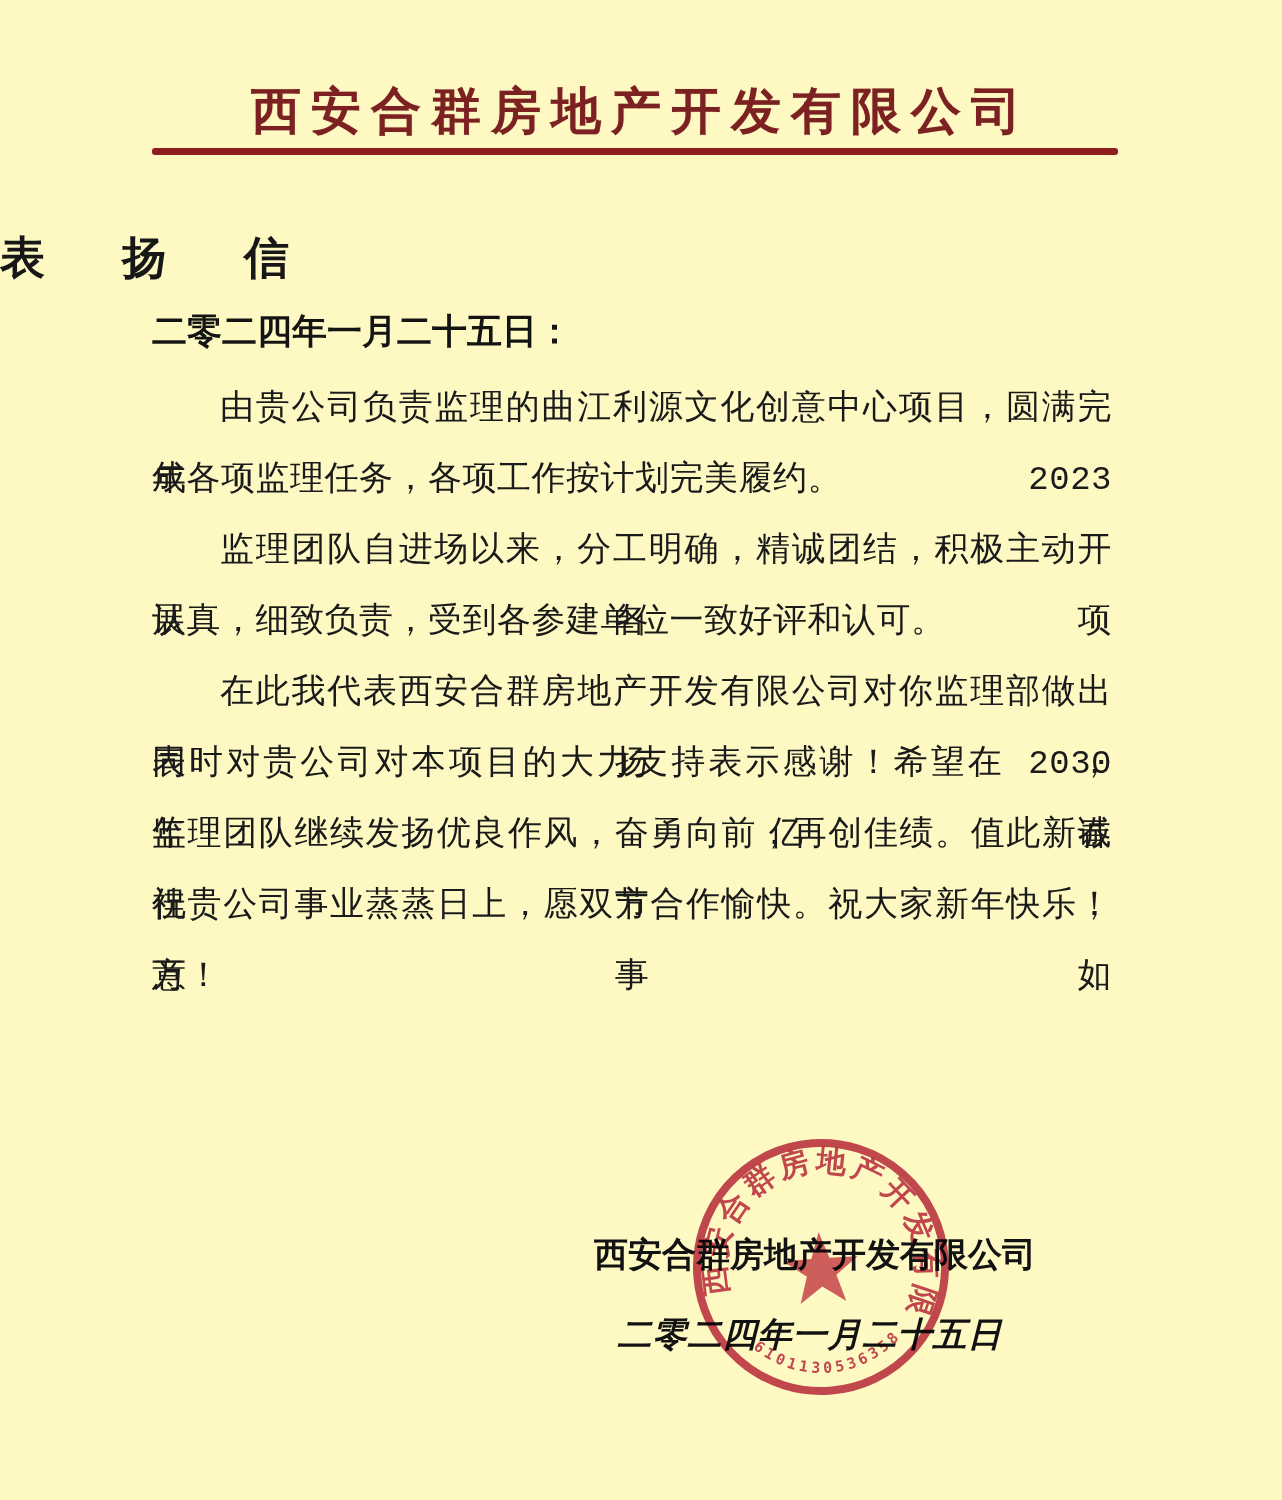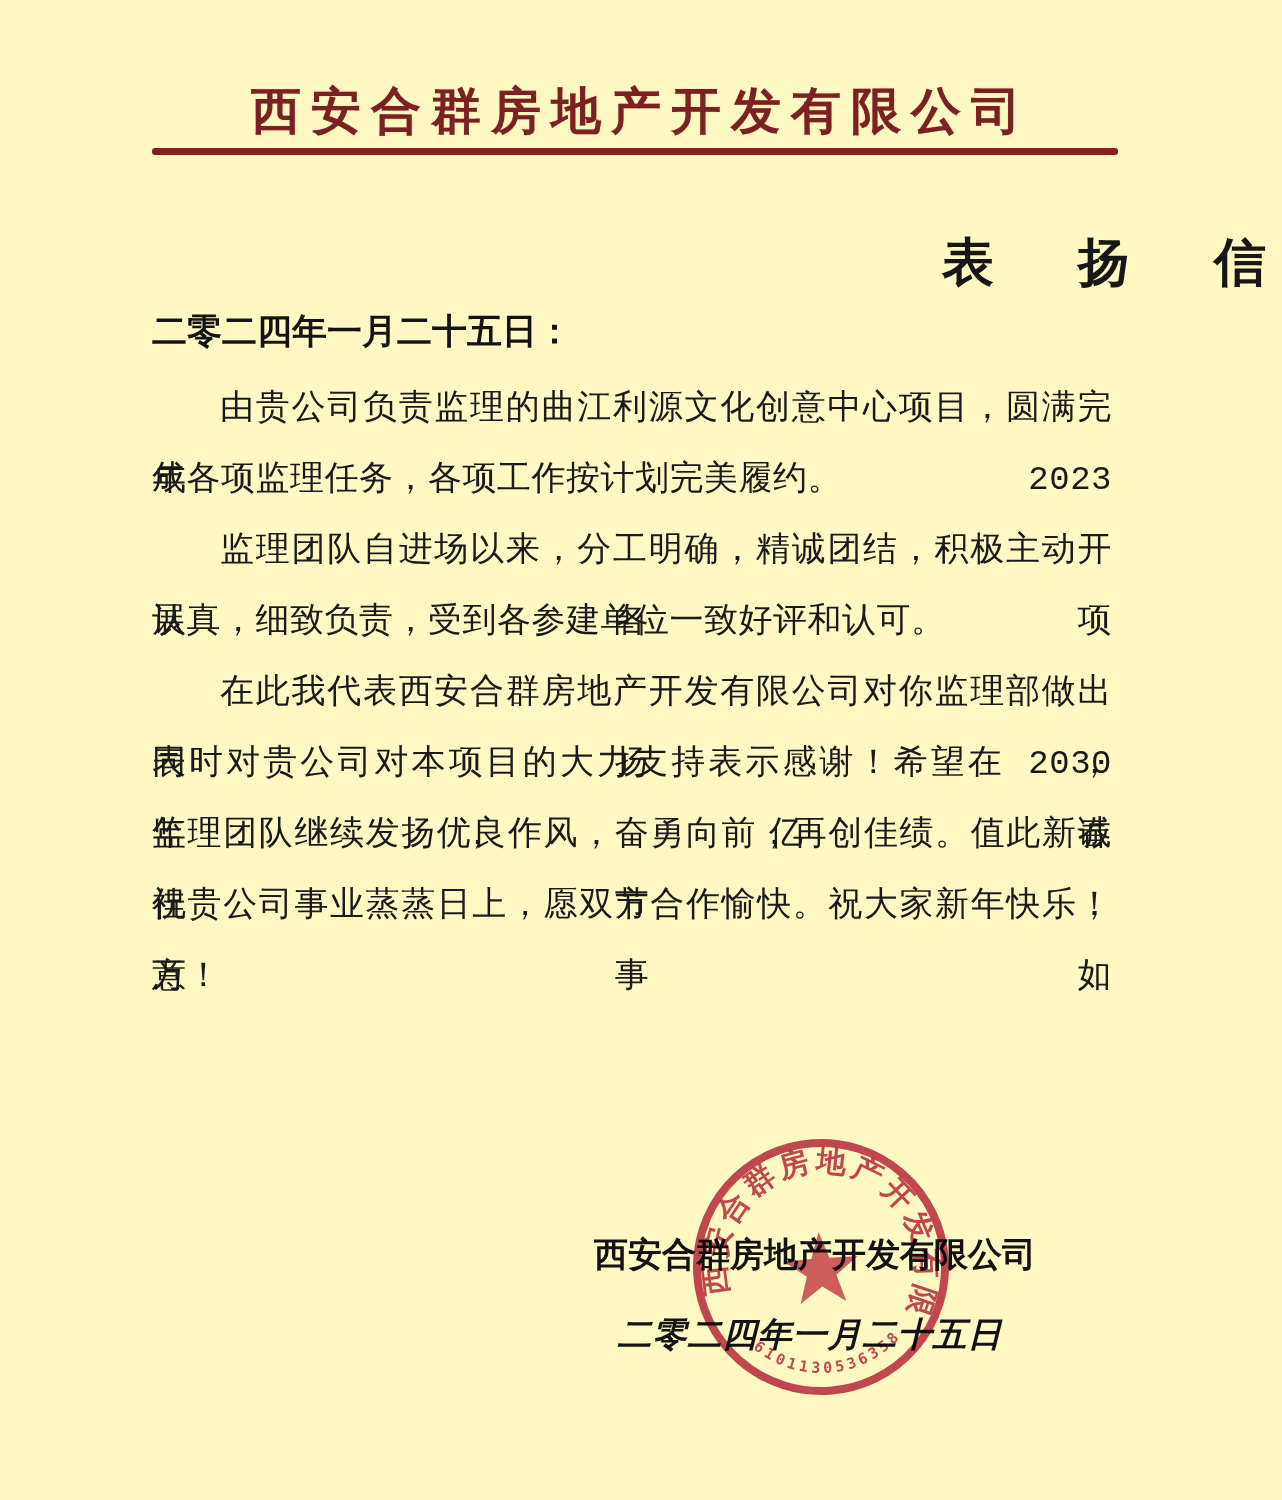--- a/index.html
+++ b/index.html
@@ -32,22 +32,22 @@
     width: 966px;
     height: 7px;
     background: #8e1d1d;
     border-radius: 3px;
   }
   .letter-title {
     position: absolute;
     top: 228px;
     left: 0;
     width: 100%;
-    text-align: right;
-    font-size: 52px;
+    text-align: left;
+    font-size: 45px;
     font-weight: 700;
     letter-spacing: 16px;
     color: #171717;
   }
   .salutation {
     position: absolute;
     top: 308px;
     left: 152px;
     font-size: 35px;
     font-weight: 700;

